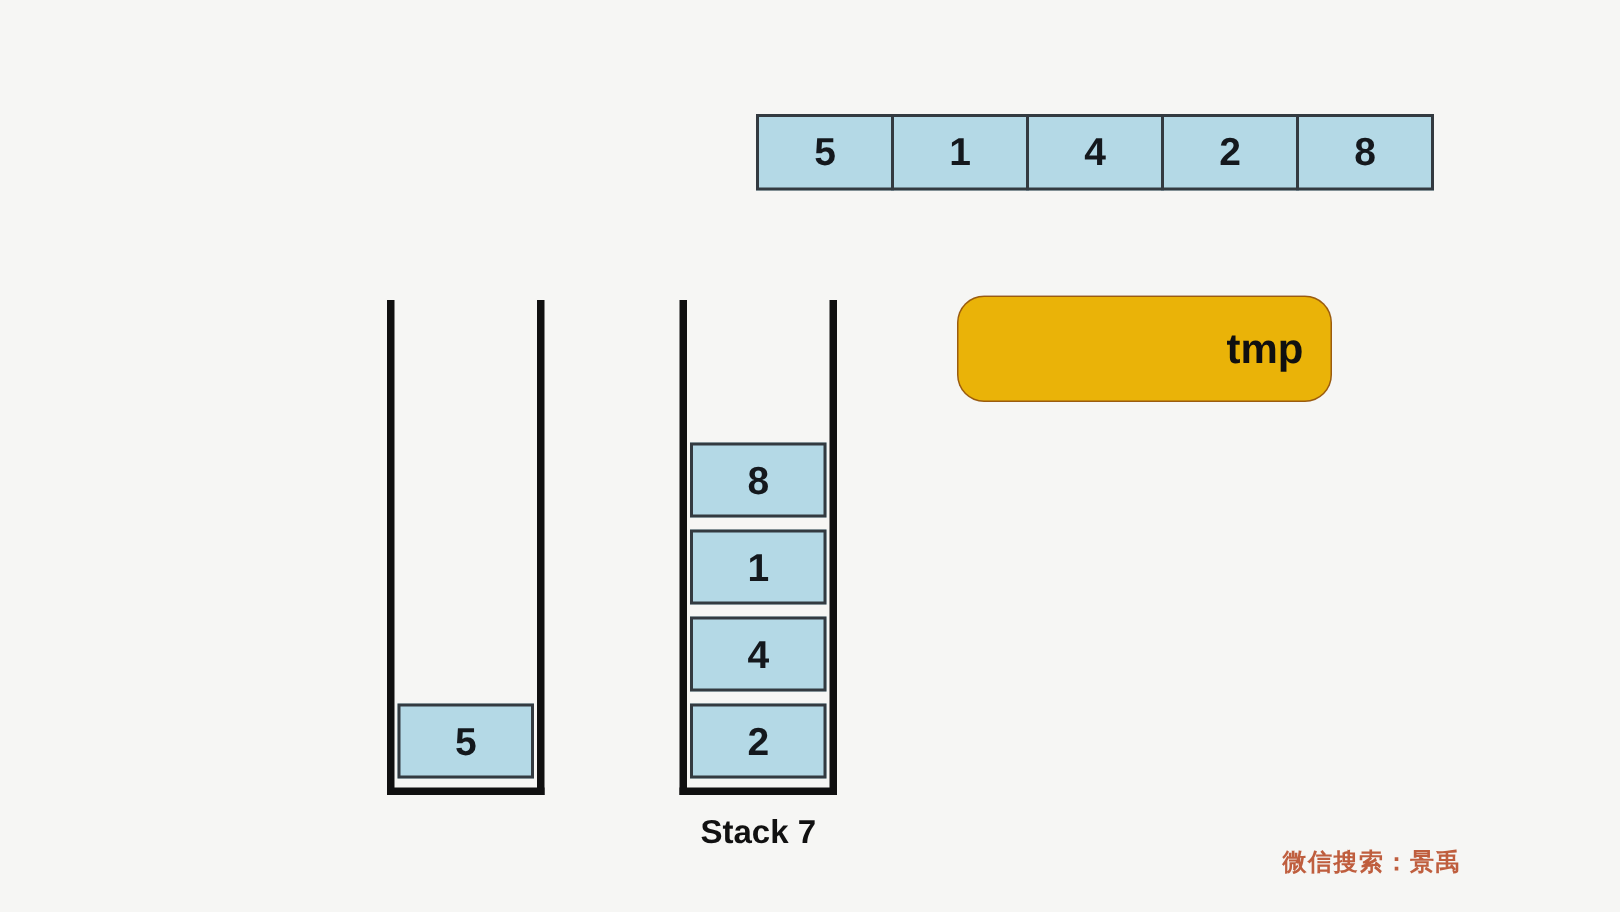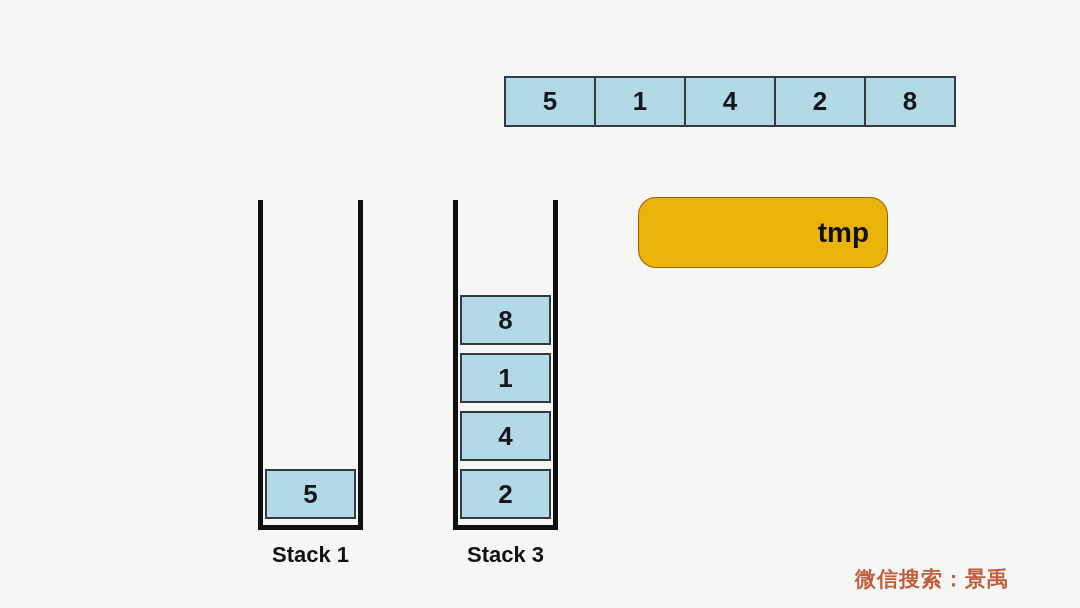--- a/index.html
+++ b/index.html
@@ -105,21 +105,21 @@
     font-weight: 700;
     color: #101010;
   }
 
   
   .watermark {
     position: absolute;
     left: 855px;
     top: 565px;
     font-family: Liberation Mono, monospace;
-    font-size: 21px;
+    font-size: 16px;
     font-weight: 700;
     letter-spacing: 1px;
     color: #bf5e3e;
     white-space: nowrap;
   }
 </style>
 </head>
 <body>
 
 <div class="canvas">
@@ -136,22 +136,21 @@
     <div class="block">5</div>
   </div>
 
   <div class="stack stack2">
     <div class="block">8</div>
     <div class="block">1</div>
     <div class="block">4</div>
     <div class="block">2</div>
   </div>
 
-  <div class="stack-label s1">Stack 1</div>
-  <div class="stack-label s2">Stack 3</div>
+  <div class="stack-label s2">Stack 7</div>
 
   <div class="tmp-box">
     <span class="tmp-text">tmp</span>
   </div>
 
   <div class="watermark">微信搜索：景禹</div>
 
 </div>
 
 </body></html>

